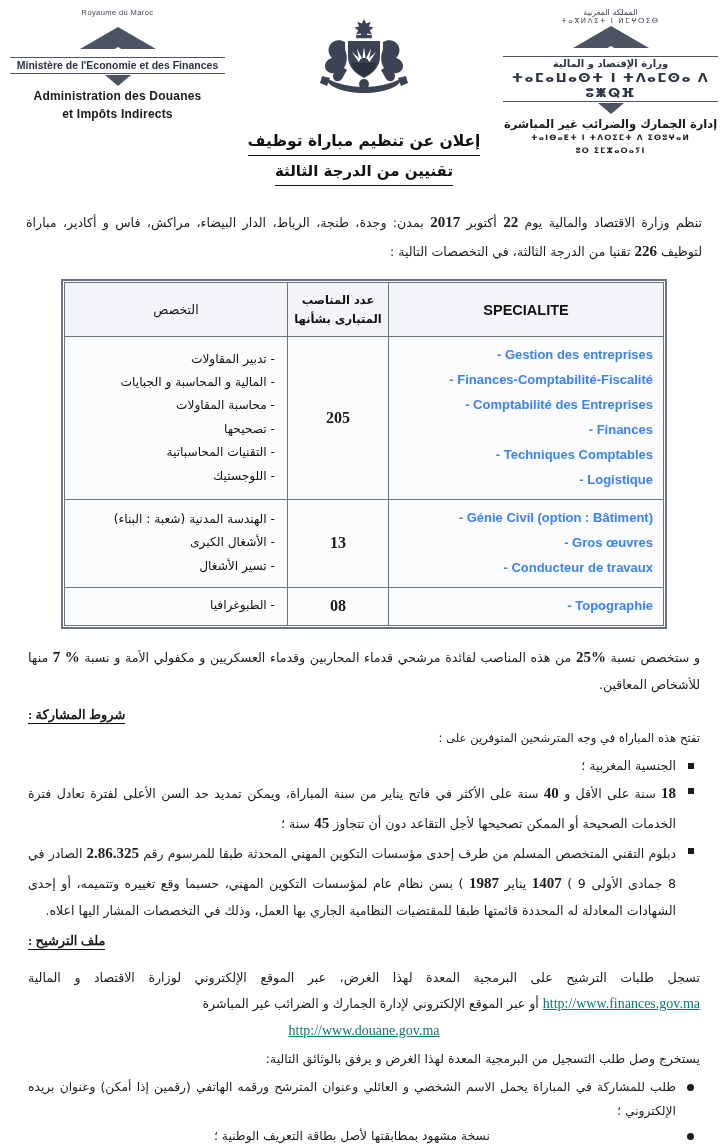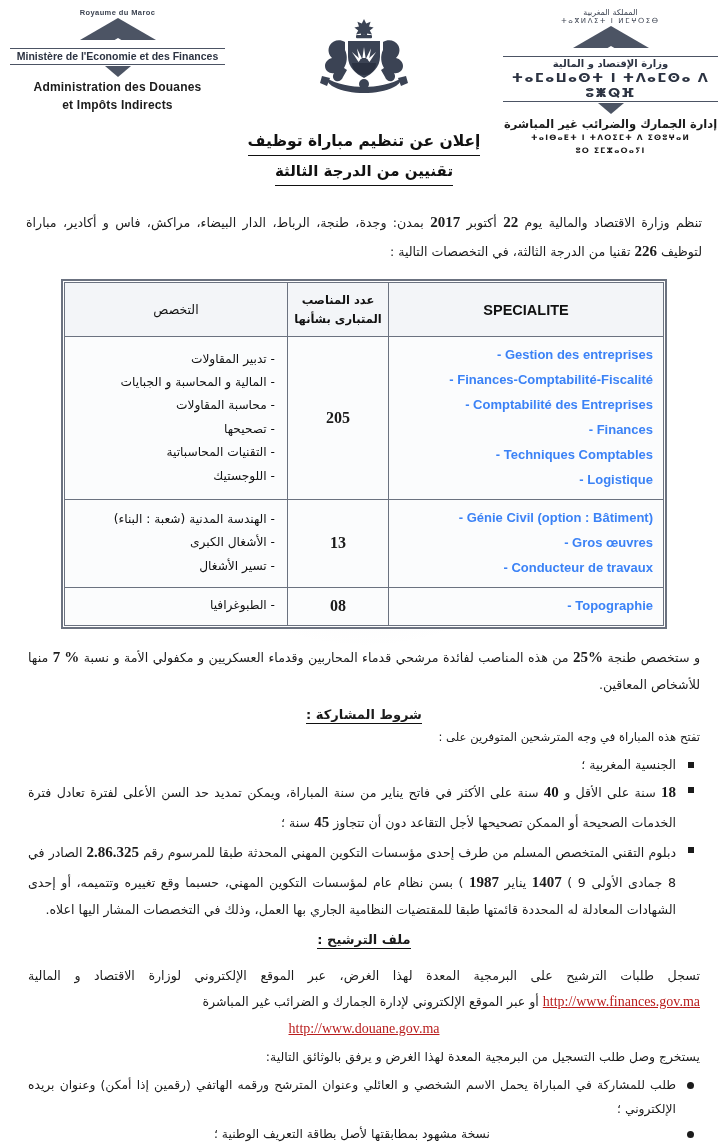--- a/index.html
+++ b/index.html
@@ -68,24 +68,24 @@
     direction: ltr;
   }
   .logo-block {
     width: 215px;
     text-align: center;
     position: relative;
   }
   .logo-top {
     font-family: "Liberation Sans", sans-serif;
     font-size: 7.5px;
-    font-weight: 700;
+    font-weight: 400;
     color: #3d4452;
     letter-spacing: .4px;
-    margin-bottom: 1px;
+    margin-bottom: 10px;
   }
   .logo-arabic-top {
     font-family: "DejaVu Sans", sans-serif;
     font-size: 8px;
     color: #3d4452;
     direction: rtl;
     margin-bottom: 0px;
   }
   .logo-tifinagh-top {
     font-family: "DejaVu Sans", sans-serif;
@@ -316,21 +316,22 @@
   .para {
     margin: 16px 28px 0 28px;
     font-size: 12.6px;
     line-height: 2.0;
     text-align: justify;
   }
   .heading-ul {
     margin: 10px 28px 0 28px;
     font-size: 13px;
     font-weight: 700;
-    text-align: center;
+    text-align: left;
+    font-family: Liberation Serif, serif;
   }
   .heading-ul span {
     border-bottom: 1.2px solid #111;
     padding-bottom: 1px;
   }
   .lead {
     margin: 4px 28px 0 28px;
     font-size: 11.6px;
     text-align: right;
     line-height: 1.9;
@@ -367,21 +368,21 @@
     border-radius: 50%;
     background: #1b1b1b;
   }
   ul.dot > li { font-size: 12.3px; }
   .link {
     direction: ltr;
     unicode-bidi: embed;
     font-family: "Liberation Serif", serif;
     font-size: 14px;
     text-decoration: underline;
-    color: #b91c1c;
+    color: #0f766e;
   }
   .url-line {
     margin: 2px 28px 0 28px;
     text-align: center;
     direction: ltr;
   }
   .big-num {
     font-family: "Liberation Serif", serif;
     font-weight: 700;
     font-size: 15px;
@@ -523,21 +524,21 @@
             <div class="li">- الطبوغرافيا</div>
           </td>
         </tr>
       </tbody>
     </table>
   </div>
 
   <div class="section">
 
     <div class="para">
-      <span>و ستخصص طنجة </span><span class="num-latin">25%</span><span> من هذه المناصب لفائدة مرشحي قدماء المحاربين وقدماء العسكريين و مكفولي الأمة و نسبة </span><span class="num-latin">7 %</span><span> منها للأشخاص المعاقين.</span>
+      <span>و ستخصص نسبة </span><span class="num-latin">25%</span><span> من هذه المناصب لفائدة مرشحي قدماء المحاربين وقدماء العسكريين و مكفولي الأمة و نسبة </span><span class="num-latin">7 %</span><span> منها للأشخاص المعاقين.</span>
     </div>
 
     <div class="heading-ul">
       <span>شروط المشاركة :</span>
     </div>
     <div class="lead">تفتح هذه المباراة في وجه المترشحين المتوفرين على :</div>
 
     <ul class="sq">
       <li>
         <span>الجنسية المغربية ؛</span>

